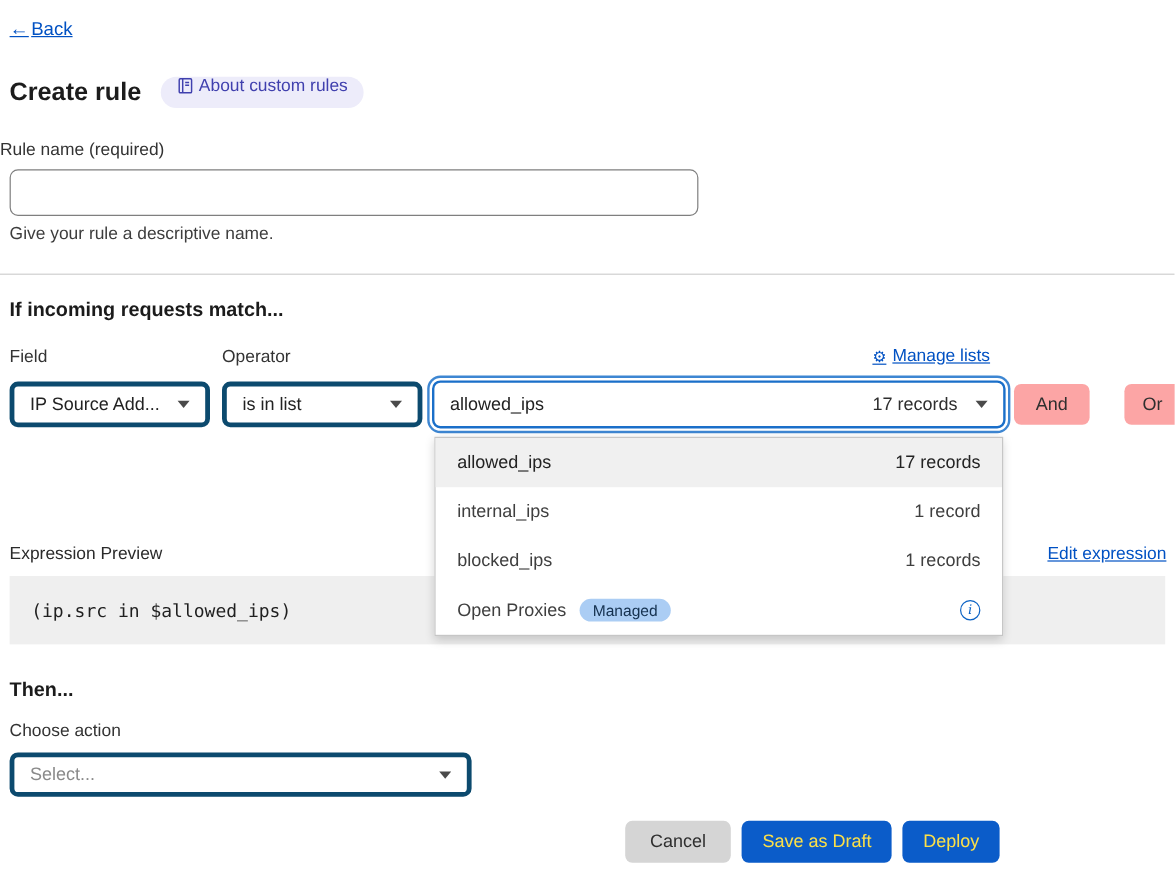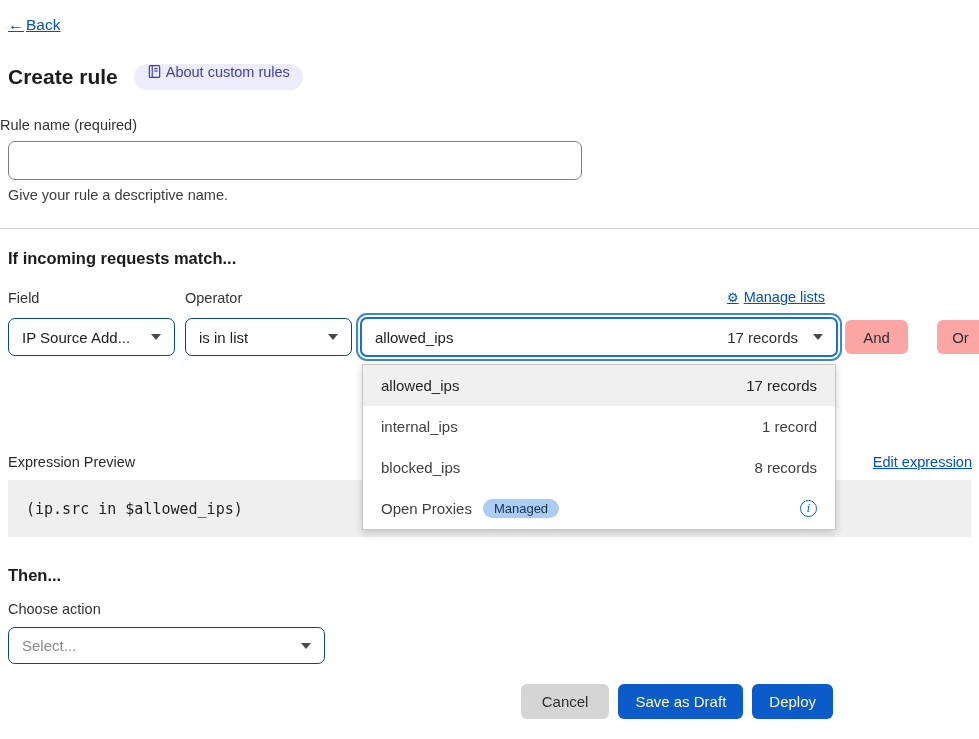--- a/index.html
+++ b/index.html
@@ -29,32 +29,32 @@
 
   .section-heading { font-weight:700; font-size:16.5px; color:#1b1b1b; }
   .match-heading { position:absolute; left:8px; top:249px; }
 
   .lbl-field { position:absolute; left:8px; top:290px; }
   .lbl-operator { position:absolute; left:185px; top:290px; }
   .lbl-value { position:absolute; left:365px; top:290px;margin-top:44px; }
   .manage-lists { position:absolute; left:727px; top:289px; font-size:14.5px; display:inline-flex; align-items:center; gap:5px; }
   .gear-glyph { font-size:13px; text-decoration:none; display:inline-block; }
 
-  .select { border:1px solid #0c4a6e; border-radius:7px; background:#fff; height:38px;
+  .select { border:4px solid #0c4a6e; border-radius:7px; background:#fff; height:38px;
             display:flex; align-items:center; justify-content:space-between; padding:0 13px;
             font-size:15px; color:#222; cursor:pointer; }
   .chev { width:0; height:0; border-left:5px solid transparent; border-right:5px solid transparent;
           border-top:6px solid #4a4a4a; flex:none; }
   .field-select { position:absolute; left:8px; top:318px; width:167px; }
   .operator-select { position:absolute; left:185px; top:318px; width:167px; }
   .value-select { position:absolute; left:360px; top:317px; width:478px; height:40px;
                   border:2px solid #1a6fc9; box-shadow:0 0 0 2px #ffffff, 0 0 0 4px #3d86d2; }
   .value-right { display:flex; align-items:center; gap:15px; }
   .records-text { color:#2e2e2e; }
-  .action-select { position:absolute; left:8px; top:627px; width:317px; height:37px; }
+  .action-select { position:absolute; left:8px; top:627px; width:385px; height:37px; }
   .placeholder { color:#8a8a8a; }
 
   .small-btn { height:34px; border:none; border-radius:6px; background:#fca5a5; color:#2f2f2f;
                font-size:15px; font-family:"Liberation Sans", sans-serif; cursor:pointer; }
   .and-btn { position:absolute; left:845px; top:320px; width:63px; }
   .or-btn { position:absolute; left:921px; top:320px; width:47px;margin-left:16px; }
 
   .dropdown { position:absolute; left:362px; top:364px; width:474px; background:#fff;
               border:1px solid #c6c6c6; box-shadow:0 3px 8px rgba(0,0,0,0.18); z-index:10; }
   .dd-row { height:41px; display:flex; align-items:center; justify-content:space-between;
@@ -73,21 +73,21 @@
               display:flex; align-items:center; padding:0 18px; }
   .expr-code { font-family:"DejaVu Sans Mono", monospace; font-size:15px; color:#1f1f1f; }
 
   .then-heading { position:absolute; left:8px; top:566px; }
   .lbl-action { position:absolute; left:8px; top:601px; }
 
   .footer { position:absolute; top:684px; left:0; width:833px; display:flex; justify-content:flex-end; gap:9px; }
   .btn { height:35px; border:none; border-radius:6px; font-size:15px;
          font-family:"Liberation Sans", sans-serif; cursor:pointer; }
   .btn-gray { background:#d5d5d5; color:#2f2f2f; padding:0 21px; }
-  .btn-blue { background:#0b5cc9; color:#fef9c3; padding:0 17px; }
+  .btn-blue { background:#0b5cc9; color:#fde047; padding:0 17px; }
 </style>
 </head>
 <body>
 
 <div class="page">
 
   <a class="back-link">
       <span class="back-arrow">←</span>
       <span>Back</span>
     </a>
@@ -148,21 +148,21 @@
     <div class="dd-row selected">
       <span>allowed_ips</span>
       <span>17 records</span>
     </div>
     <div class="dd-row">
       <span>internal_ips</span>
       <span>1 record</span>
     </div>
     <div class="dd-row">
       <span>blocked_ips</span>
-      <span>8 records</span>
+      <span>1 records</span>
     </div>
     <div class="dd-row">
       <span class="dd-left">
         <span>Open Proxies</span>
         <span class="managed-badge">Managed</span>
       </span>
       <span class="info-icon">i</span>
     </div>
   </div>
 

